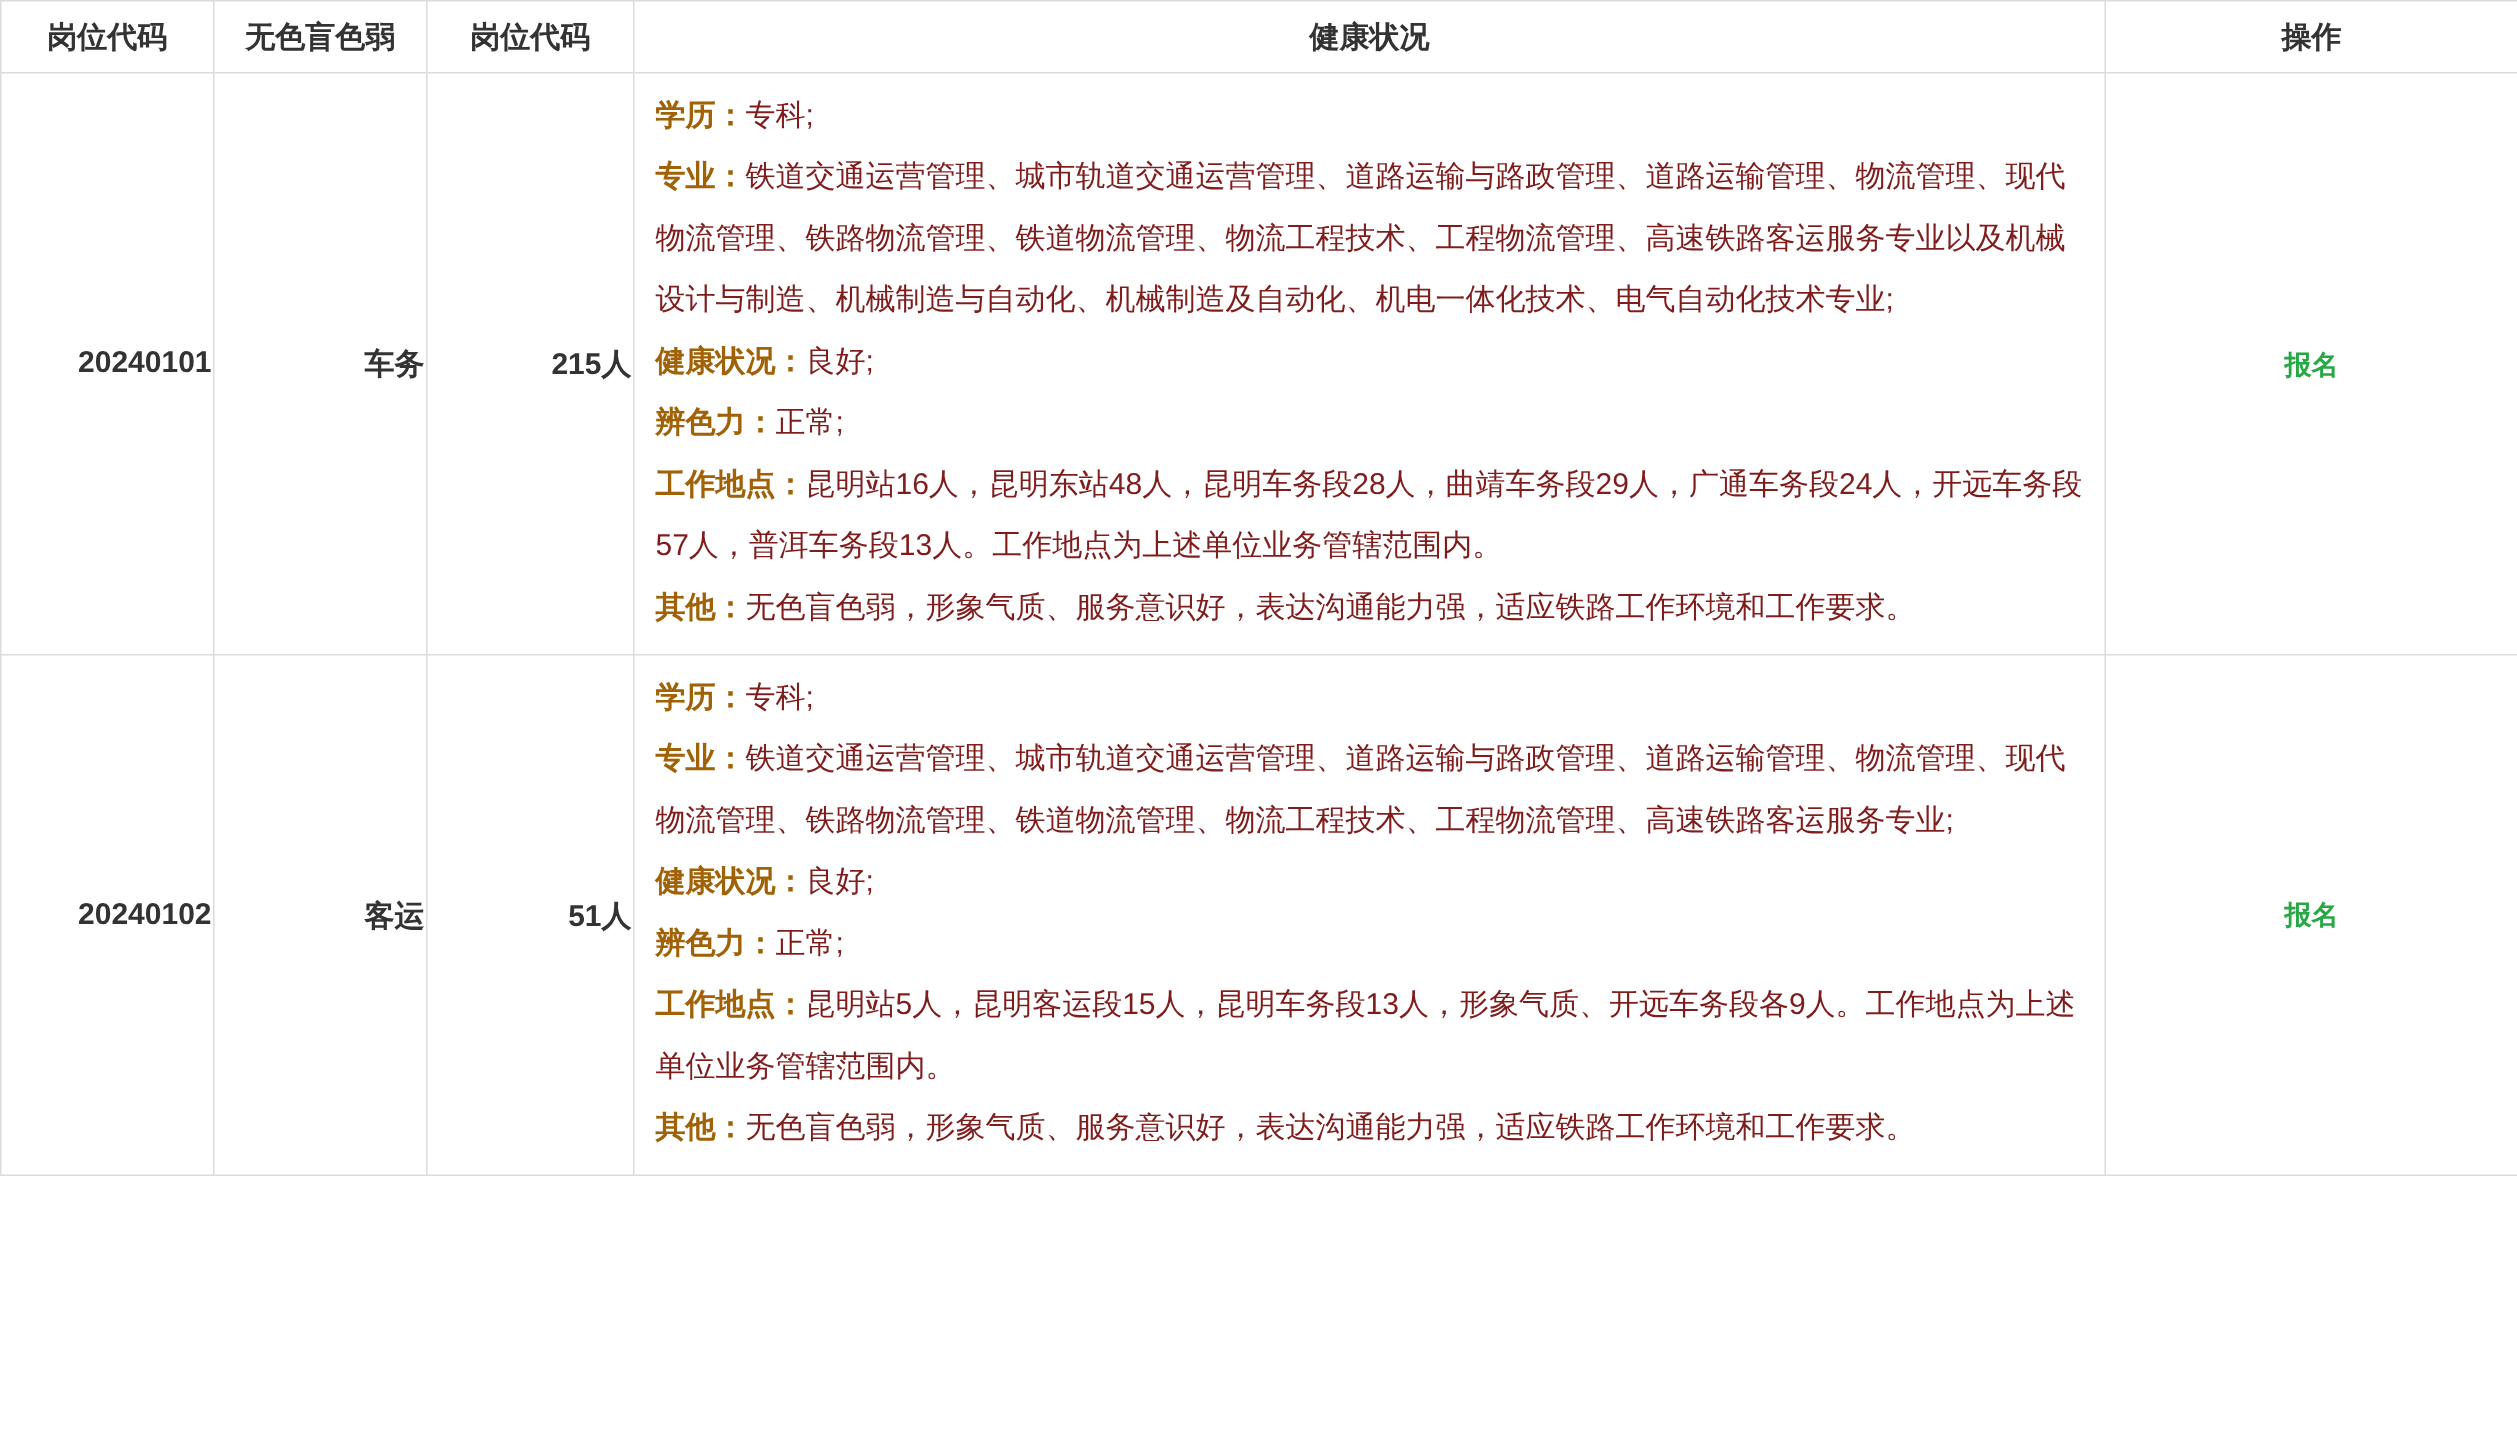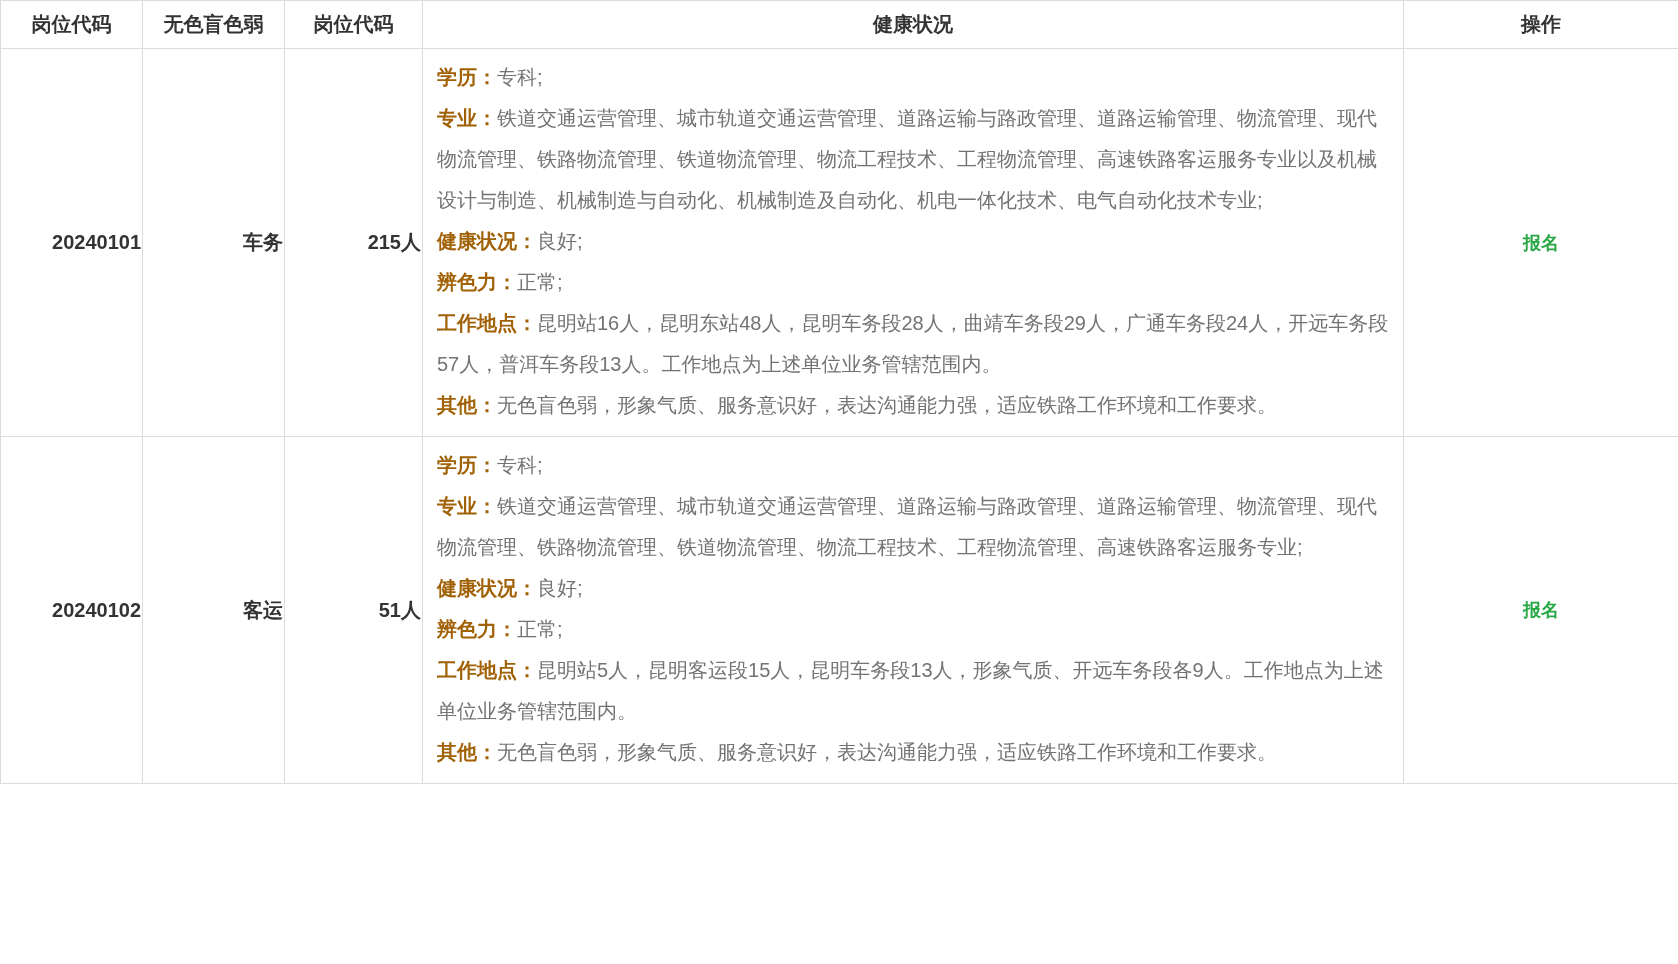--- a/index.html
+++ b/index.html
@@ -52,21 +52,21 @@
   td.cell-req p.req-item {
     margin: 0;
     padding: 0;
   }
   .req-label {
     font-weight: bold;
     color: #a16207;
   }
   .req-text {
     font-weight: normal;
-    color: #737373;
+    color: #7f1d1d;
   }
   td.cell-action {
     text-align: center;
   }
   a.apply-link {
     font-size: 18px;
     text-decoration: none;
     cursor: pointer;
     font-weight: bold;
   }

